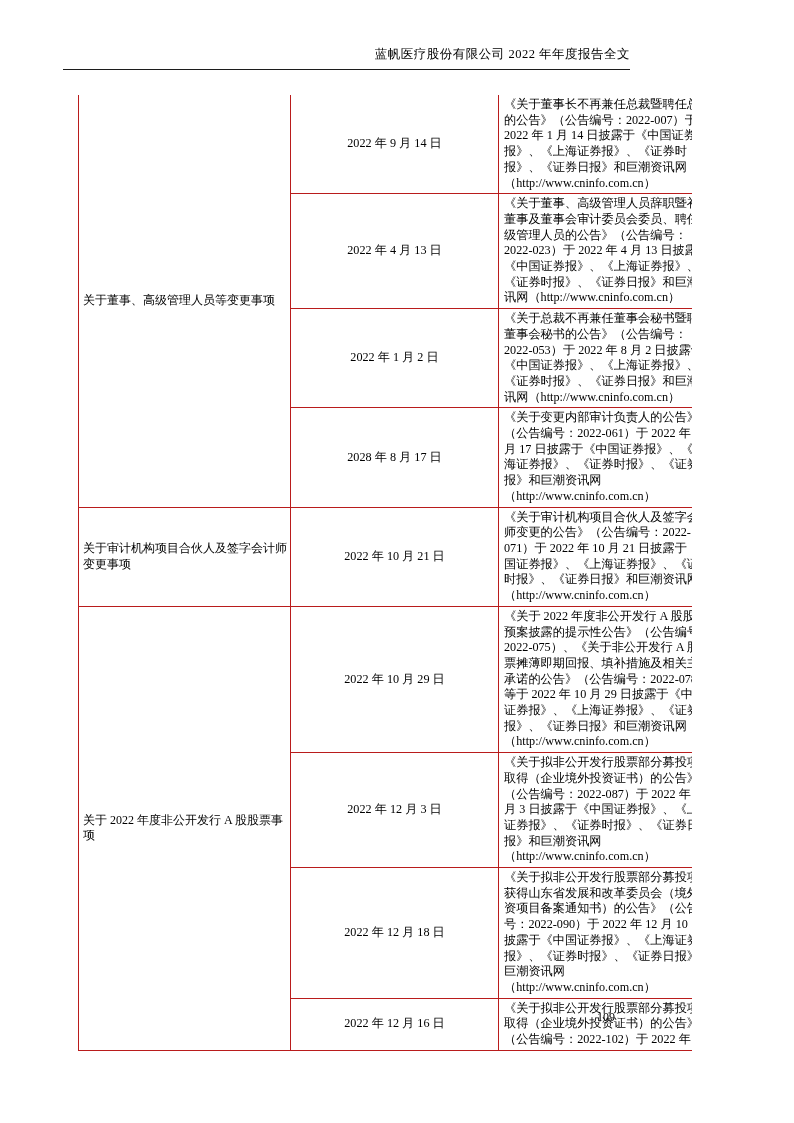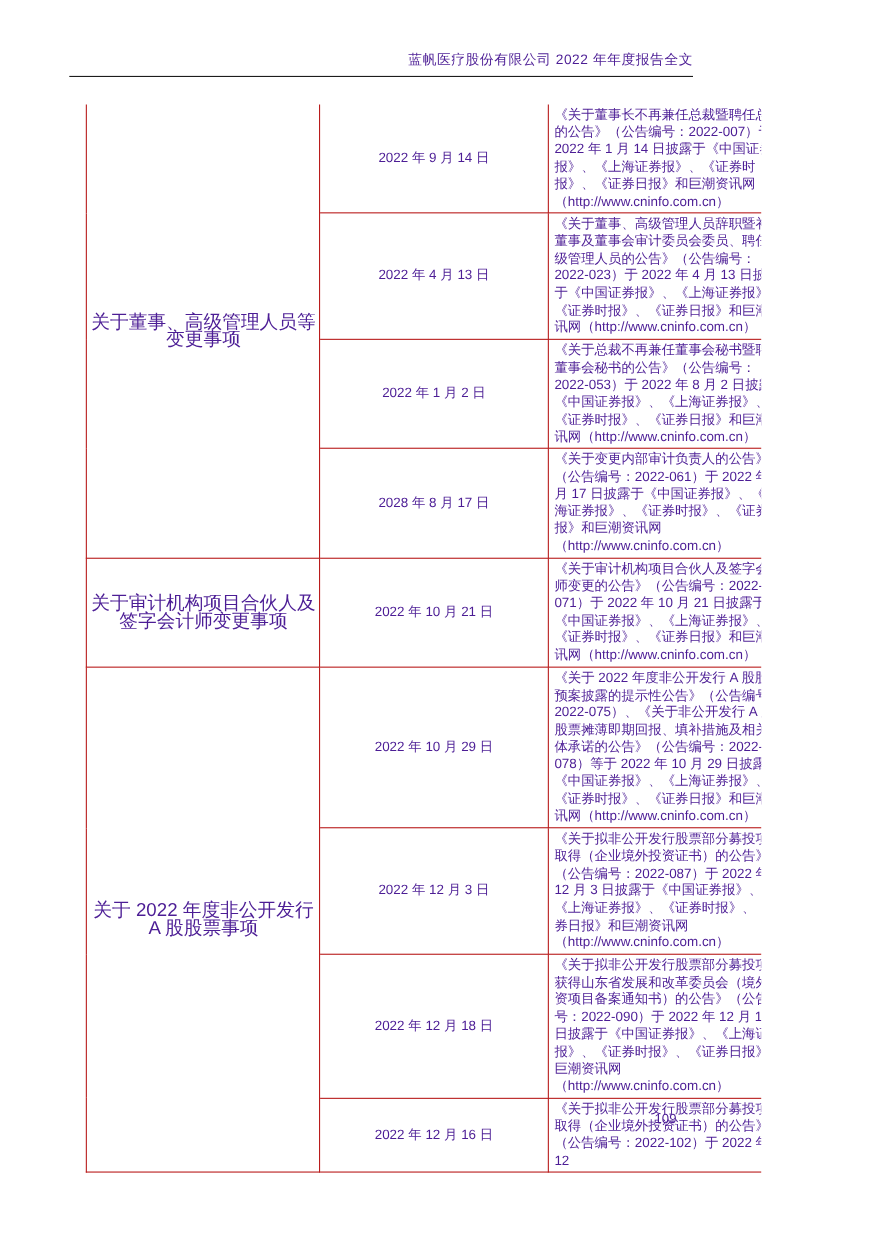--- a/index.html
+++ b/index.html
@@ -1,22 +1,22 @@
 <!DOCTYPE html>
 <html><head>
 <meta charset="utf-8">
 <style>
   * { margin:0; padding:0; box-sizing:border-box; }
   html,body { background:#ffffff; }
   .page {
     position:relative;
     width:692px; height:1123px;
     background:#ffffff;
-    font-family:Liberation Sans, sans-serif;
-    color:#4c1d95;
+    font-family:Liberation Serif, serif;
+    color:#000000;
     overflow:hidden;
   }
   .header {
     position:absolute;
     left:63px; right:62px; top:46px;
     text-align:right;
     font-size:12.5px;
     letter-spacing:0.5px;
     padding-bottom:6px;
     border-bottom:1.6px solid #1c1c1c;
@@ -32,23 +32,23 @@
   .doc-table td {
     border:1px solid #b91c1c;
     font-size:12.2px;
     line-height:15.7px;
     vertical-align:middle;
     overflow:hidden;
     overflow-wrap:break-word;
   }
   .doc-table tr.first-row td { border-top:none; }
   td.cat {
-    text-align:center;
+    text-align:left;
     padding:2px 3px 2px 4px;
-    font-size:17px;
+    font-size:12px;
   }
   td.date {
     text-align:center;
     padding:2px 3px;
   }
   td.ann {
     text-align:left;
     padding:2px 3px 2px 5px;
     margin-top:17px;
   }

